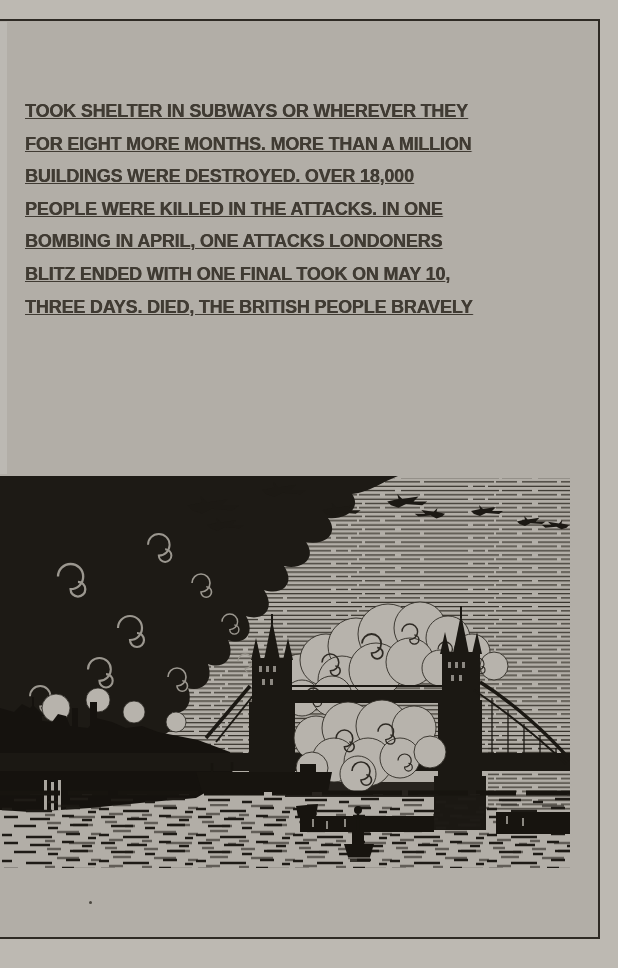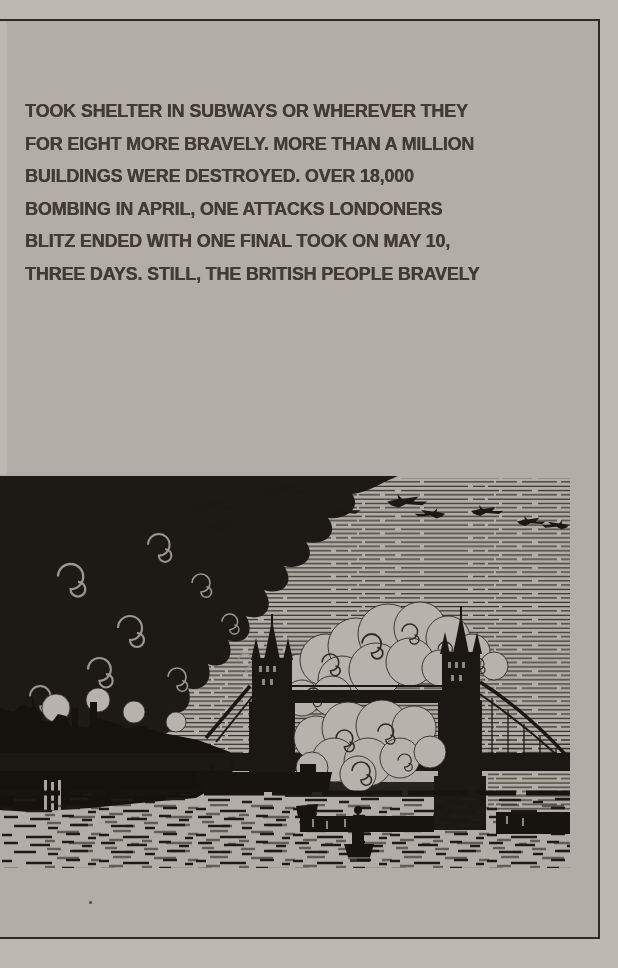--- a/index.html
+++ b/index.html
@@ -18,43 +18,44 @@
   .gutter-light{
     position:absolute;left:0;top:22px;width:7px;height:452px;
     background:rgba(255,255,255,0.14);
   }
   .text-block{
     position:absolute;left:25px;top:95px;width:560px;
     color:#403b33;
     font-size:18px;font-weight:bold;letter-spacing:-0.2px;
     line-height:32.6px;white-space:nowrap;
   }
-  .text-line{height:32.6px;text-shadow:0.3px 0 0 #403b33;}
+  .text-line{height:32.6px;text-shadow:0.3px 0 0 #403b33;text-decoration:underline;}
   .illustration{
     position:absolute;left:0;top:476px;width:570px;height:400px;
   }
   .speck{
     position:absolute;left:89px;top:901px;width:3px;height:3px;
     background:#4a463f;border-radius:50%;
   }
 </style>
 </head>
 <body>
 
 <div class="stage">
   <div class="page-frame"></div>
   <div class="gutter-light"></div>
 
   <div class="text-block">
     <div class="text-line">TOOK SHELTER IN SUBWAYS OR WHEREVER THEY</div>
-    <div class="text-line">FOR EIGHT MORE BRAVELY. MORE THAN A MILLION</div>
+    <div class="text-line">FOR EIGHT MORE MONTHS. MORE THAN A MILLION</div>
     <div class="text-line">BUILDINGS WERE DESTROYED. OVER 18,000</div>
+    <div class="text-line">PEOPLE WERE KILLED IN THE ATTACKS. IN ONE</div>
     <div class="text-line">BOMBING IN APRIL, ONE ATTACKS LONDONERS</div>
     <div class="text-line">BLITZ ENDED WITH ONE FINAL TOOK ON MAY 10,</div>
-    <div class="text-line">THREE DAYS. STILL, THE BRITISH PEOPLE BRAVELY</div>
+    <div class="text-line">THREE DAYS. DIED, THE BRITISH PEOPLE BRAVELY</div>
   </div>
 
   <svg class="illustration" viewBox="0 0 570 400" role="img" aria-label="Black-and-white pen-and-ink drawing: a formation of bomber planes flies through a line-hatched sky over Tower Bridge; a huge black smoke cloud rises at left, white smoke billows around the bridge, and small boats sit on the dash-stroked River Thames below burning shores.">
     <defs>
       <pattern id="sky" width="137" height="12.9" patternUnits="userSpaceOnUse">
         <path d="M0,1.6 H137" stroke="#37332c" stroke-width="1.2" stroke-dasharray="88 3 30 6 10 4"></path>
         <path d="M0,5.9 H137" stroke="#37332c" stroke-width="1.2" stroke-dasharray="40 4 70 2 21 5" stroke-dashoffset="31"></path>
         <path d="M0,10.2 H137" stroke="#37332c" stroke-width="1.2" stroke-dasharray="120 5 12 3" stroke-dashoffset="63"></path>
       </pattern>
       <pattern id="water" width="97" height="26" patternUnits="userSpaceOnUse">

